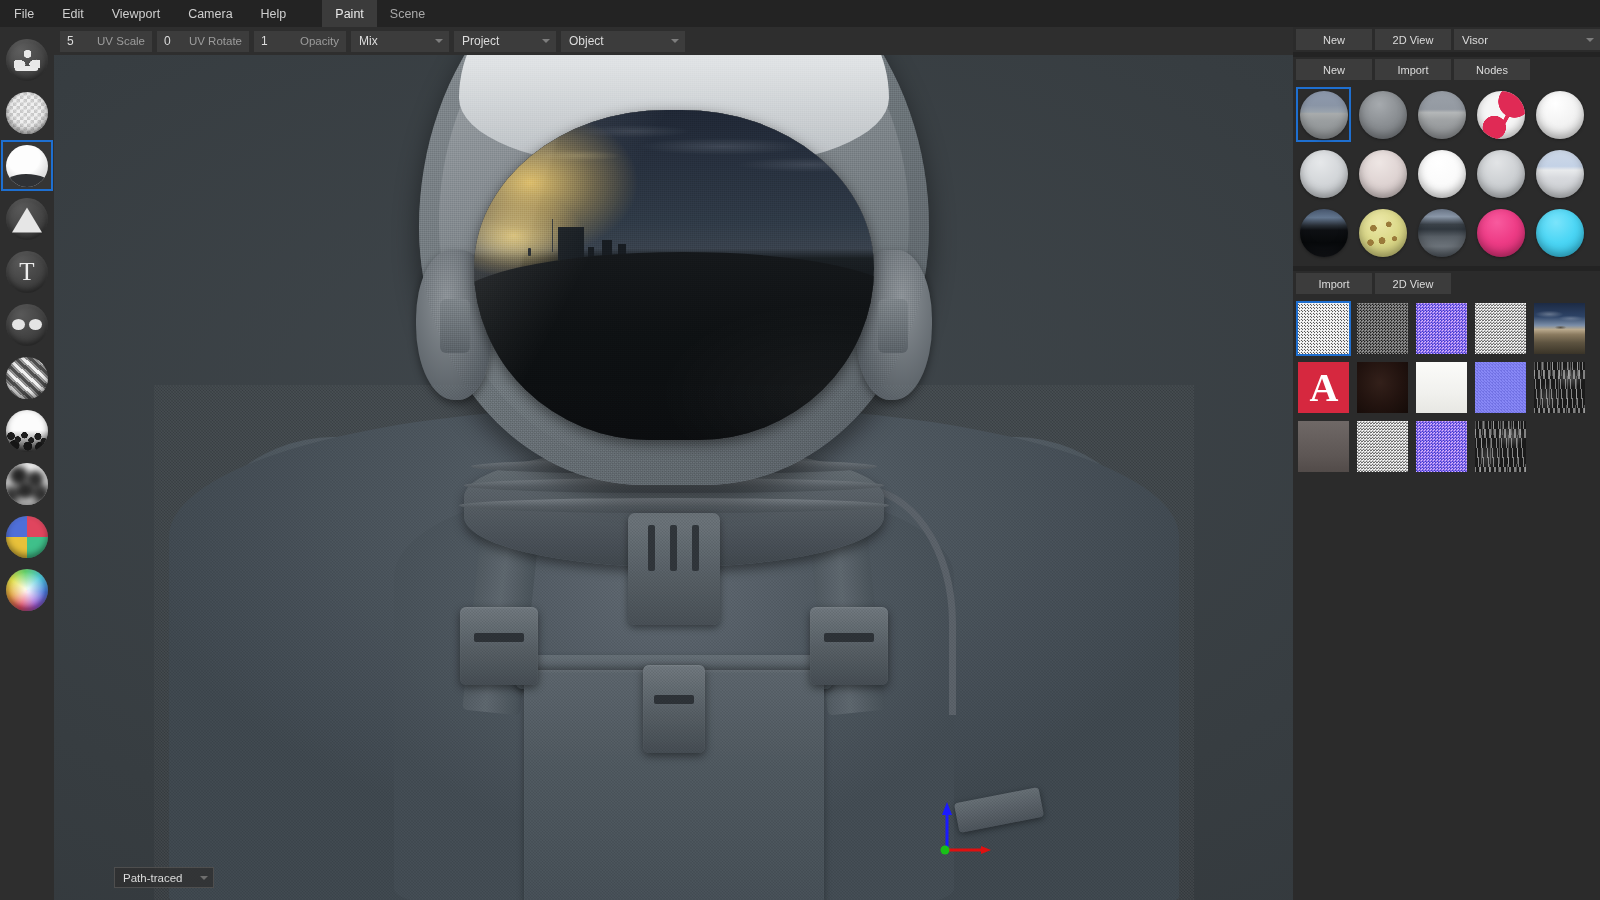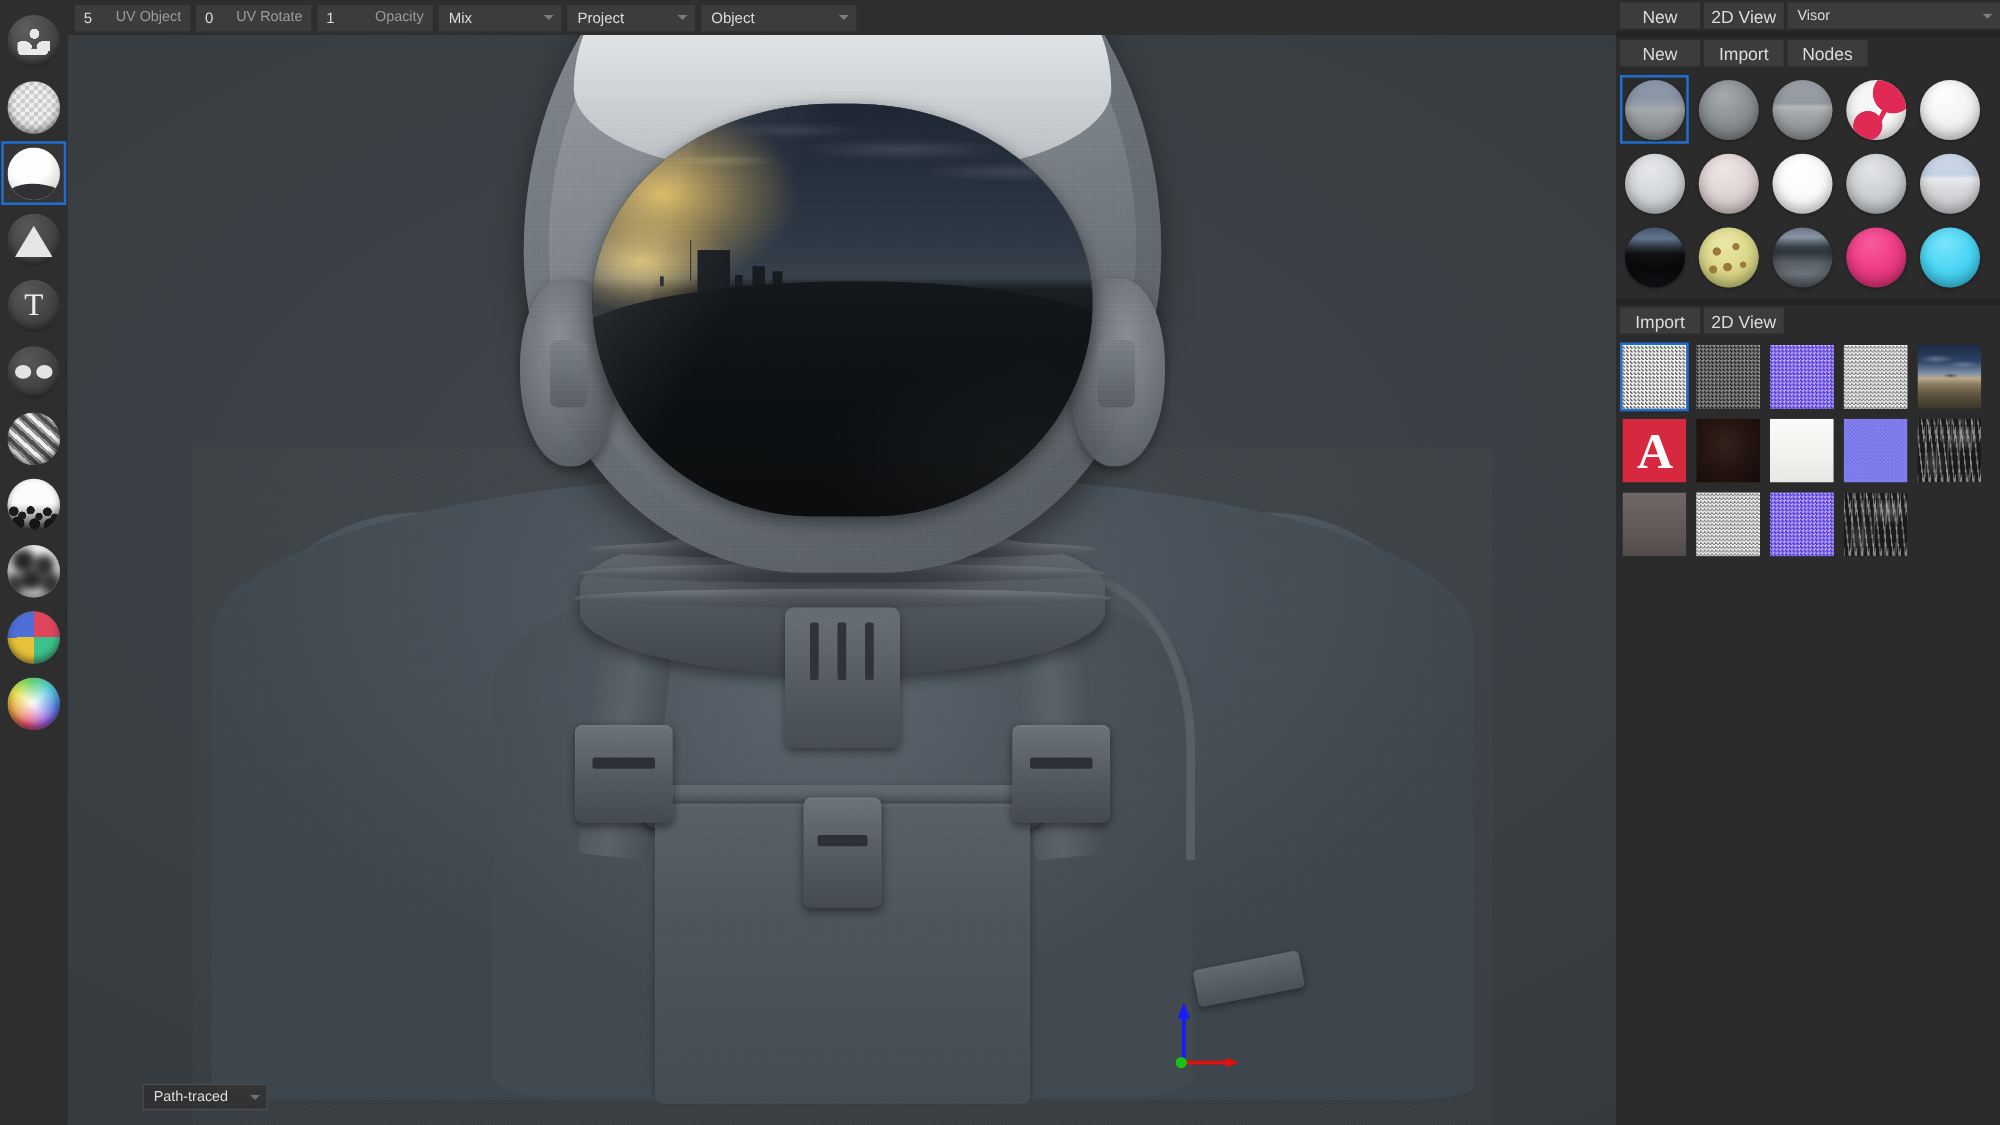--- a/index.html
+++ b/index.html
@@ -670,23 +670,23 @@
     display: flex;
     align-items: stretch;
     gap: 3px;
     background: #2b2b2b;
     padding: 2px 0 2px 3px;
     flex: 0 0 25px;
   }
   .act-btn {
     background: #3c3c3c;
     color: #dcdcdc;
-    font-size: 14px;
+    font-size: 11px;
     display: flex; align-items: center; justify-content: center;
-    width: 64px;
+    width: 76px;
     cursor: pointer;
   }
   .act-combo {
     background: #3c3c3c;
     color: #dcdcdc;
     font-size: 11.5px;
     display: flex; align-items: center;
     flex: 1 1 auto;
     padding: 0 6px 0 8px;
     cursor: pointer;
@@ -869,20 +869,30 @@
   }
   .tx-flat-gray {
     background: linear-gradient(#6f6866, #5d5654 70%, #524b49);
   }
 </style>
 </head>
 <body>
 
 <div id="app">
 
+  <div class="menubar">
+    <div class="menu-item">File</div>
+    <div class="menu-item">Edit</div>
+    <div class="menu-item">Viewport</div>
+    <div class="menu-item">Camera</div>
+    <div class="menu-item">Help</div>
+    <div class="menubar-spacer"></div>
+    <div class="mode-tab active">Paint</div>
+    <div class="mode-tab">Scene</div>
+  </div>
 
   <div class="bodyrow">
 
     <div class="left-rail">
       <div class="tool-slot">
         <div class="tool-ball tb-brush"></div>
       </div>
       <div class="tool-slot">
         <div class="tool-ball tb-checker"></div>
       </div>
@@ -913,21 +923,21 @@
       <div class="tool-slot">
         <div class="tool-ball tb-hsv"></div>
       </div>
     </div>
 
     <div class="viewport-wrap">
 
       <div class="tool-options">
         <div class="num-field">
           <span class="nv">5</span>
-          <span class="nl">UV Object</span>
+          <span class="nl">UV Scale</span>
         </div>
         <div class="num-field">
           <span class="nv">0</span>
           <span class="nl">UV Rotate</span>
         </div>
         <div class="num-field">
           <span class="nv">1</span>
           <span class="nl">Opacity</span>
         </div>
         <div class="combo combo-w1">

